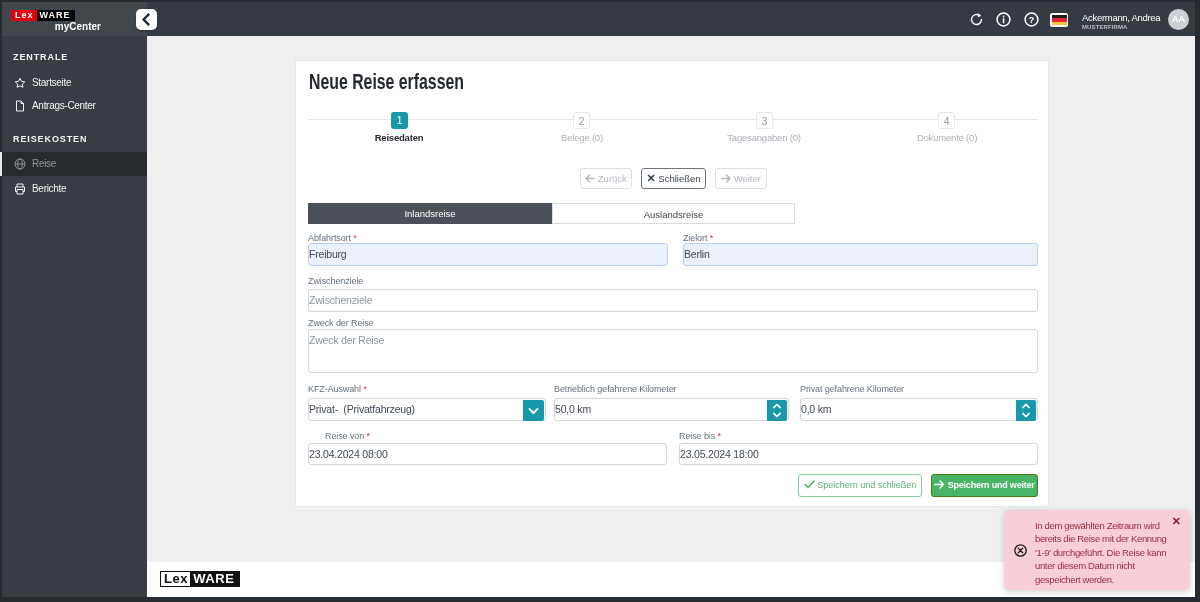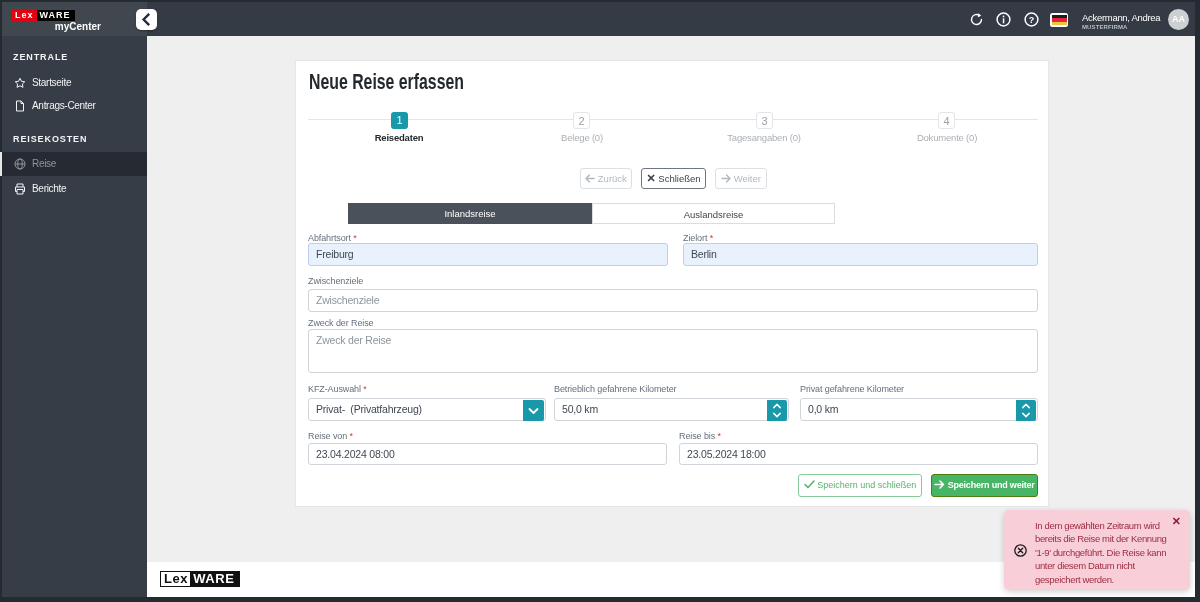--- a/index.html
+++ b/index.html
@@ -41,27 +41,27 @@
 #stepline { left:12px; top:58px; width:730px; height:1px; background:#e3e5e7; }
 .stepbox { top:51px; width:17px; height:17px; border-radius:3px; font-size:11px; text-align:center; line-height:17px; }
 .stepbox.on { background:#1898a8; color:#fff; }
 .stepbox.off { background:#fff; border:1px solid #e3e5e7; color:#9aa0a7; }
 .steplab { top:71px; width:160px; text-align:center; font-size:9.5px; letter-spacing:-0.2px; color:#abb0b6; }
 .steplab.on { color:#24292e; font-weight:bold; }
 .navbtn { top:107px; height:21px; border-radius:3px; background:#fff; font-size:9.5px; line-height:19px; text-align:center; }
 .navbtn.dis { border:1px solid #dcdfe3; color:#b2b8bf; }
 #btn-close { border:1px solid #6e777f; color:#3a424a; }
 
-.tab { top:142px; height:21px; font-size:9.5px; line-height:21px; text-align:center;margin-left:40px; }
+.tab { top:142px; height:21px; font-size:9.5px; line-height:21px; text-align:center; }
 .tab.on { background:#4a515b; color:#fff; }
 .tab.off { background:#fff; border:1px solid #d9dce0; color:#3e454d; }
 
 .lbl { font-size:9px; letter-spacing:-0.1px; color:#64707c; }
 .lbl em { color:#d03a3a; font-style:normal; }
-.inp { height:23px; border:1px solid #cfd5da; border-radius:3px; background:#fff; font-size:10.5px; letter-spacing:-0.2px; color:#3f4854; line-height:21px; padding-left:7px; }
+.inp { height:23px; border:1px solid #cfd5da; border-radius:3px; background:#fff; font-size:10.5px; letter-spacing:-0.2px; color:#3f4854; line-height:21px; }
 .inp.filled { background:#e9f1fd; border-color:#bad0ee; }
 .inp.ph { color:#8c959d; }
 .spin { position:absolute; right:1px; top:1px; width:20px; height:19px; background:#1898a8; border-radius:0 2px 2px 0; }
 .greenbtn { top:413px; height:23px; border-radius:3px; line-height:21px; text-align:center; }
 #gb1 { left:502px; width:124px; background:#fff; border:1px solid #86cb99; color:#57b26d; font-size:9px; }
 #gb2 { left:635px; width:107px; background:#47b565; border:1px solid #4d7c0f; color:#fff; font-weight:bold; font-size:9px; letter-spacing:-0.2px; }
 
 #toast { left:1004px; top:510px; width:186px; height:80px; background:#f8cfd8; border-radius:5px; box-shadow:0 2px 6px rgba(0,0,0,.18); }
 #toast .txt { position:absolute; left:31px; top:9px; font-size:9.5px; letter-spacing:-0.35px; line-height:13.4px; color:#9c2c42; }
 #toast .cls { position:absolute; right:9px; top:5px; color:#8d1f33; font-size:11px; font-weight:bold; }
@@ -187,21 +187,21 @@
         </svg></div>
   </div>
   <div class="abs lbl" style="left:504px; top:323px">Privat gefahrene Kilometer</div>
   <div class="abs inp" style="left:504px; top:337px; width:238px">0,0 km
     <div class="spin" style="height:21px"><svg width="20" height="21" viewBox="0 0 20 21">
           <path d="M6.8 7.6 L10 4.4 L13.2 7.6" stroke="#fff" stroke-width="1.5" fill="none" stroke-linecap="round" stroke-linejoin="round"></path>
           <path d="M6.8 13.4 L10 16.6 L13.2 13.4" stroke="#fff" stroke-width="1.5" fill="none" stroke-linecap="round" stroke-linejoin="round"></path>
         </svg></div>
   </div>
 
-  <div class="abs lbl" style="left:12px; top:370px">Reise von <em>*</em></div>
+  <div class="abs lbl" style="left:29px; top:370px">Reise von <em>*</em></div>
   <div class="abs inp" style="left:12px; top:382px; width:359px; height:22px">23.04.2024 08:00</div>
   <div class="abs lbl" style="left:383px; top:370px">Reise bis <em>*</em></div>
   <div class="abs inp" style="left:383px; top:382px; width:359px; height:22px">23.05.2024 18:00</div>
 
   <div class="abs greenbtn" id="gb1"><svg width="11" height="9" viewBox="0 0 11 9" style="vertical-align:-1px">
         <path d="M1 4.5 L4 7.5 L10 1" stroke="#57b26d" stroke-width="1.6" fill="none" stroke-linecap="round" stroke-linejoin="round"></path>
       </svg> Speichern und schließen</div>
   <div class="abs greenbtn" id="gb2"><svg width="11" height="9" viewBox="0 0 11 9" style="vertical-align:-1px">
         <path d="M1 4.5 H9.5 M6 1 L9.5 4.5 L6 8" stroke="#fff" stroke-width="1.5" fill="none" stroke-linecap="round" stroke-linejoin="round"></path>
       </svg> Speichern und weiter</div>

